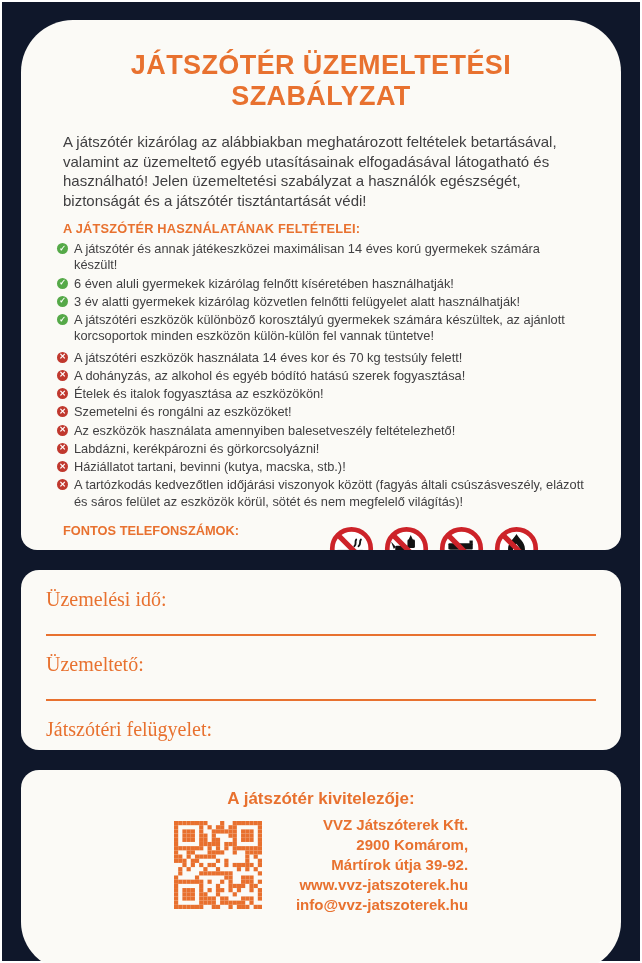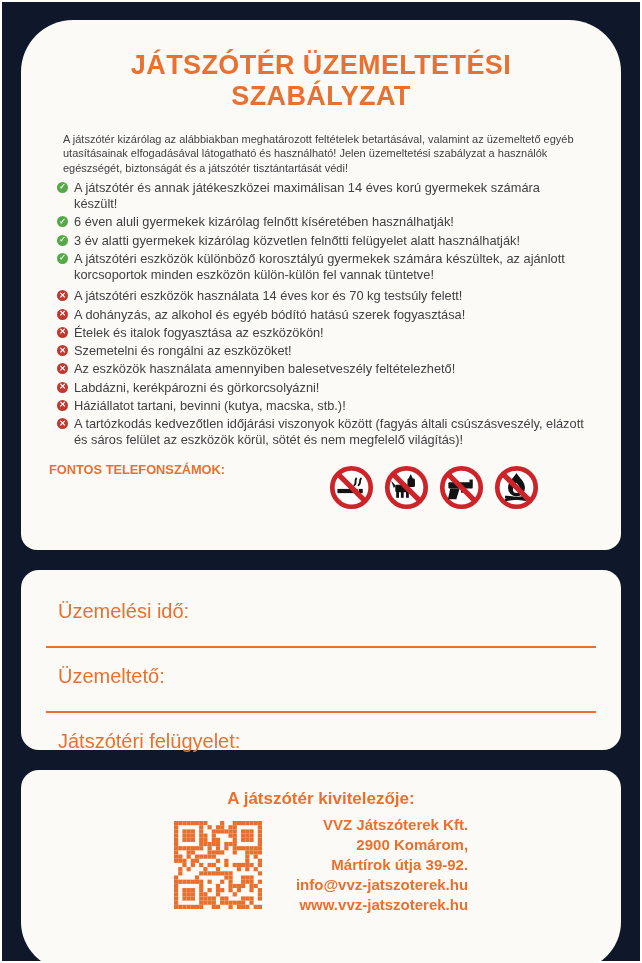--- a/index.html
+++ b/index.html
@@ -7,55 +7,56 @@
     width:642px;height:963px;position:relative;background:#ffffff;
     font-family:"Liberation Sans",sans-serif;overflow:hidden;
   }
   .poster{position:absolute;inset:2px;background:#0f172a;}
   .card{position:absolute;left:19px;right:19px;background:#FBFAF6;}
   .card-main{top:18px;height:530px;border-radius:52px 52px 16px 16px;padding:28px 20px 0;box-sizing:border-box;overflow:hidden;}
   .card-fill{top:568px;height:180px;border-radius:18px;padding:18px 25px 0;box-sizing:border-box;}
   .card-footer{top:768px;height:200px;border-radius:18px 18px 48px 48px;padding:15px 18px 0;box-sizing:border-box;}
 
   .title{margin:2px 0 0;text-align:center;color:#E8712F;font-weight:bold;font-size:27px;letter-spacing:.4px;}
-  .intro{margin:20px 22px 0;font-size:11px;line-height:1.3;color:#414042;}
+  .intro{margin:20px 22px 0;font-size:15px;line-height:1.3;color:#414042;}
   .sec-heading{margin:11px 22px 0;font-size:12.8px;font-weight:bold;color:#E8712F;letter-spacing:.2px;}
   ul.rules{margin:5px 16px 0;padding:0;list-style:none;}
   ul.rules li{display:flex;gap:6px;font-size:12.8px;line-height:1.27;color:#414042;margin-bottom:2px;}
   .bullet{flex:none;width:11px;height:11px;margin-top:2px;border-radius:50%;color:#fff;
           display:flex;align-items:center;justify-content:center;font-size:8px;font-weight:bold;line-height:1;}
   .bullet.check{background:#55A948;}
   .bullet.cross{background:#C0382E;}
 
   .bottom-row{display:flex;margin:13px 0 0;}
   .phones{flex:1;}
-  .phones-heading{margin:0 0 0 8px;font-size:12.8px;font-weight:bold;color:#E8712F;}
+  .phones-heading{margin:0 0 0 22px;font-size:12.8px;font-weight:bold;color:#E8712F;}
   .icons-grid{display:grid;grid-template-columns:repeat(4,45px);grid-auto-rows:45px;gap:9px 10px;margin:3px 62px 0 0;}
   .sign-wrap{width:45px;height:45px;}
 
-  .fill-label{margin:12px;font-size:20px;color:#E8712F;font-weight:normal;}
+  .fill-label{margin:0;font-size:20px;color:#E8712F;font-weight:normal;font-family:Liberation Serif, serif;}
   .fill-line{border:none;border-top:2px solid #E8712F;margin:23px 0 17px;}
 
   .footer-heading{margin:4px 0 0;text-align:center;color:#E8712F;font-weight:bold;font-size:17px;}
   .footer-row{display:flex;align-items:center;justify-content:center;gap:34px;margin-top:6px;}
   .logo-block{text-align:center;width:180px;}
   .logo-tagline{font-size:20px;color:#E8712F;font-weight:bold;letter-spacing:.4px;margin-top:-4px;}
   .qr-box{width:88px;height:88px;}
   .contact{font-size:15px;font-weight:bold;color:#E8712F;line-height:1.33;white-space:nowrap;text-align:right;}
 </style>
 </head>
 <body>
 
 <div class="poster">
 
   <div class="card card-main">
     <h1 class="title">JÁTSZÓTÉR ÜZEMELTETÉSI SZABÁLYZAT</h1>
 
     <p class="intro">A játszótér kizárólag az alábbiakban meghatározott feltételek betartásával, valamint az üzemeltető egyéb utasításainak elfogadásával látogatható és használható! Jelen üzemeltetési szabályzat a használók egészségét, biztonságát és a játszótér tisztántartását védi!</p>
 
+    <div class="sec-heading">A JÁTSZÓTÉR HASZNÁLATÁNAK FELTÉTELEI:</div>
     <ul class="rules">
       <li>
         <span class="bullet check">✓</span>
         <span>A játszótér és annak játékeszközei maximálisan 14 éves korú gyermekek számára készült!</span>
       </li>
       <li>
         <span class="bullet check">✓</span>
         <span>6 éven aluli gyermekek kizárólag felnőtt kíséretében használhatják!</span>
       </li>
       <li>
@@ -422,20 +423,20 @@
             <rect x="64" y="80" width="4" height="4" fill="#E8702E"></rect>
             <rect x="68" y="80" width="4" height="4" fill="#E8702E"></rect>
             <rect x="76" y="80" width="4" height="4" fill="#E8702E"></rect>
             <rect x="80" y="80" width="4" height="4" fill="#E8702E"></rect>
           </svg></div>
 
       <div class="contact">
         <div>VVZ Játszóterek Kft.</div>
         <div>2900 Komárom,</div>
         <div>Mártírok útja 39-92.</div>
+        <div>www.vvz-jatszoterek.hu</div>
         <div>info@vvz-jatszoterek.hu</div>
-        <div>www.vvz-jatszoterek.hu</div>
       </div>
 
     </div>
   </div>
 
 </div>
 
 </body></html>

